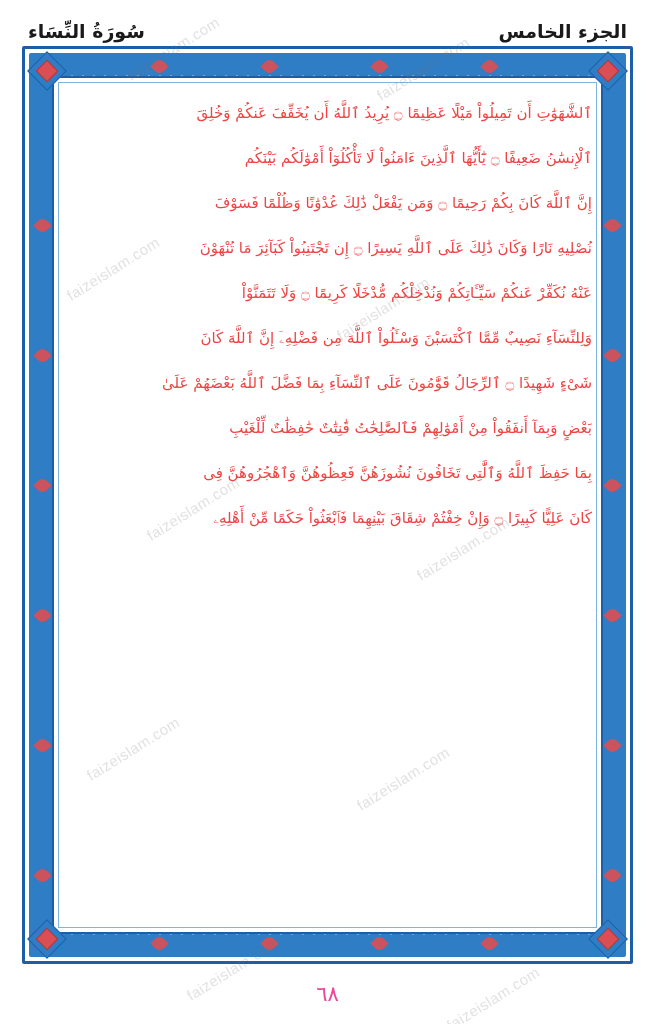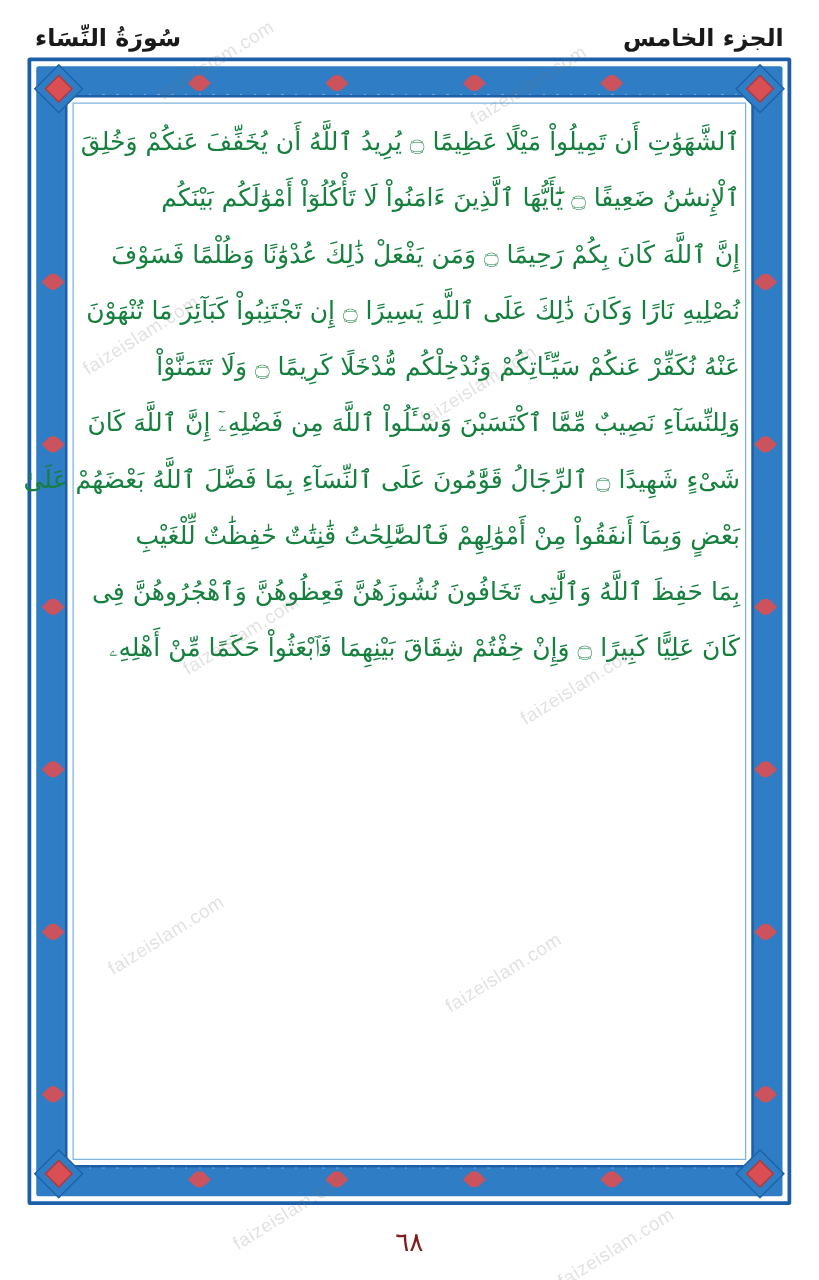--- a/index.html
+++ b/index.html
@@ -133,41 +133,41 @@
     width: 531px;
     height: 840px;
     direction: rtl;
     text-align: justify;
     text-align-last: justify;
     padding: 0 4px;
     box-sizing: border-box;
   }
   .ayah-line {
     font-family: "DejaVu Sans", sans-serif;
-    font-size: 20px;
+    font-size: 15px;
     line-height: 45px;
-    color: #15803d;
+    color: #ef4444;
     white-space: nowrap;
     display: flex;
     flex-direction: row;
     justify-content: space-between;
     align-items: center;
     direction: rtl;
   }
 
   
   .page-number {
     position: absolute;
     bottom: 18px;
     left: 0;
     width: 100%;
     text-align: center;
     font-family: "DejaVu Sans", sans-serif;
     font-size: 21px;
-    color: #7f1d1d;
+    color: #ec4899;
   }
 
   
   .watermark {
     position: absolute;
     font-family: "Liberation Sans", sans-serif;
     font-size: 15px;
     color: rgba(120,120,120,0.22);
     transform: rotate(-32deg);
     white-space: nowrap;

